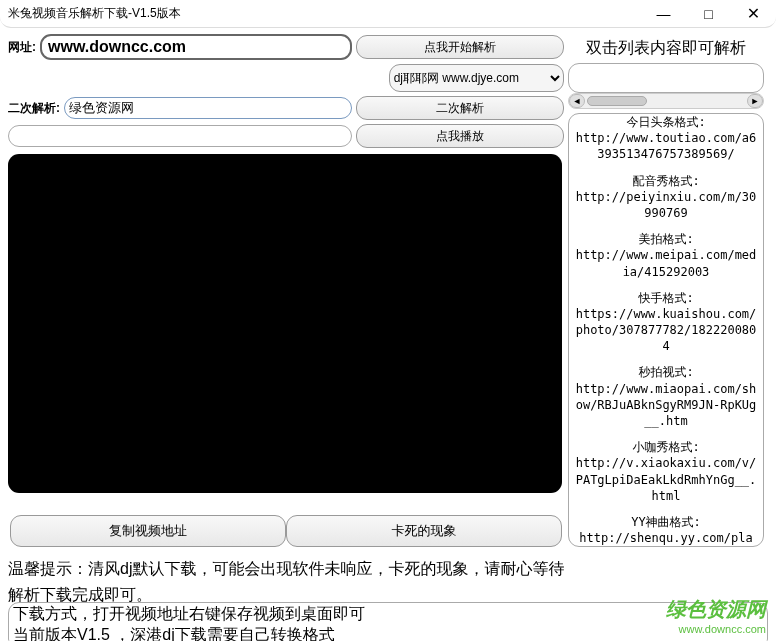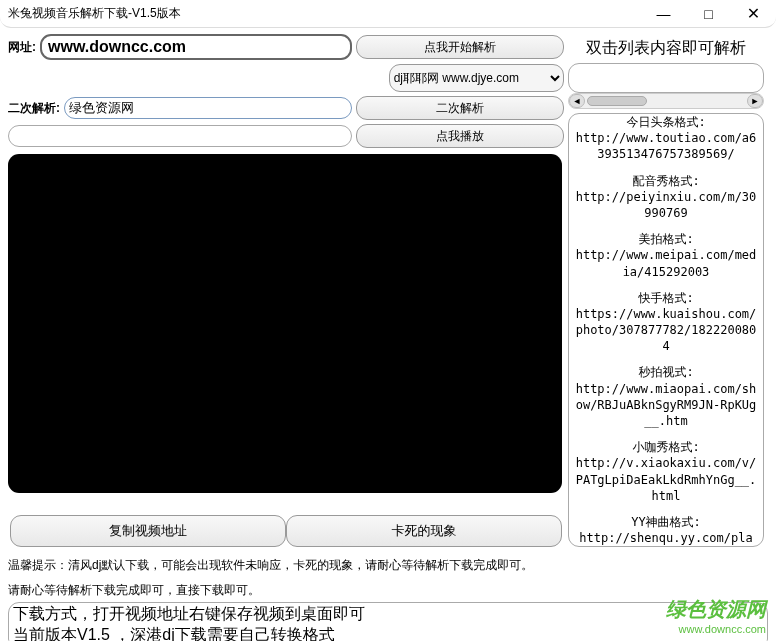--- a/index.html
+++ b/index.html
@@ -167,21 +167,21 @@
       overflow: hidden;
       word-break: break-all;
       text-align: center;
     }
     .format-list p { margin-bottom: 10px; }
     .tips-area {
       position: absolute;
       left: 8px;
       top: 556px;
       width: 560px;
-      font-size: 12px;
+      font-size: 16px;
       line-height: 1.6;
       font-family: SimSun, sans-serif;
     }
     .bottom-box {
       position: absolute;
       left: 8px;
       top: 602px;
       width: 760px;
       height: 48px;
       border: 1px solid #aaa;

